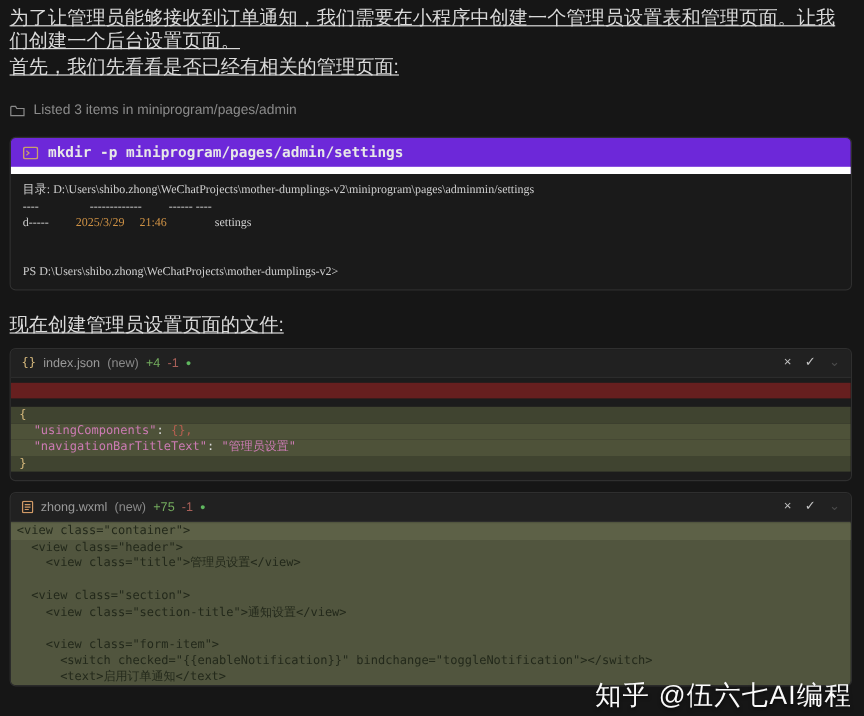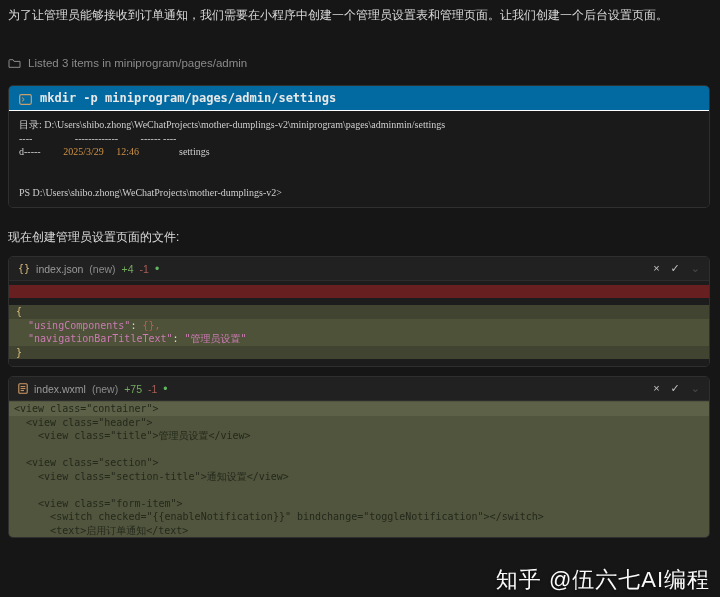--- a/index.html
+++ b/index.html
@@ -5,42 +5,42 @@
   html,body{margin:0;padding:0;}
   body{
     width:720px;height:597px;overflow:hidden;position:relative;
     background:#161616;
     font-family:"Liberation Sans",sans-serif;
     -webkit-font-smoothing:antialiased;
   }
   .page{padding:6px 10px 0 8px;}
 
   
-  .msg{font-size:12px;color:#dadada;line-height:19px;margin:0 0 3px 0;}
+  .msg{font-size:16px;color:#dadada;line-height:19px;margin:0 0 3px 0;text-decoration:underline;}
   .msg.gap-b{margin-bottom:13px;}
 
   
-  .tool-note{display:flex;align-items:center;gap:7px;color:#8b8b8b;font-size:11.5px;margin:32px 0 16px 0;}
+  .tool-note{display:flex;align-items:center;gap:7px;color:#8b8b8b;font-size:11.5px;margin:20px 0 16px 0;}
   .tool-note svg{flex:0 0 auto;display:block;}
 
   
   .card{border:1px solid #2f2f2f;border-radius:5px;overflow:hidden;margin:0 0 0 0;background:#1b1b1b;}
   .card-header{display:flex;align-items:center;gap:6px;background:#212121;border-bottom:1px solid #2c2c2c;padding:4px 9px;height:15px;}
   .fname{color:#9a9a9a;font-size:10.5px;text-align:center;}
   .fbadge{color:#8a8a8a;font-size:10.5px;}
   .plus{color:#74ac5e;font-size:10.5px;}
   .minus{color:#a85f58;font-size:10.5px;}
   .dirty-dot{color:#5fb85f;font-size:12px;line-height:8px;}
   .hdr-actions{margin-left:auto;display:flex;align-items:center;gap:11px;}
   .hdr-btn{color:#c3c3c3;font-size:11px;cursor:pointer;line-height:1;}
   .hdr-btn.dim{opacity:.25;}
 
   
   .terminal{margin:4px 0 0 0;}
-  .term-header{display:flex;align-items:flex-end;gap:8px;background:#0369a1;border-bottom:1px solid #ffffff;padding:5px 10px;}
+  .term-header{display:flex;align-items:center;gap:8px;background:#6d28d9;border-bottom:6px solid #ffffff;padding:5px 10px;}
   .term-cmd{font-family:"DejaVu Sans Mono",monospace;font-size:12px;font-weight:bold;color:#e8e8e8;}
   .term-output{background:#1a1a1a;padding:7px 10px 8px 10px;font-family:Liberation Serif, serif;font-size:10px;line-height:13.5px;color:#cfcfcf;}
   .term-line{white-space:pre;min-height:13.5px;}
   .orange{color:#cf9245;}
 
   
   .json-code{background:#1c1c1c;padding:4px 0 7px 0;font-family:"DejaVu Sans Mono",monospace;font-size:10px;line-height:13.5px;}
   .code-line{white-space:pre;min-height:13.5px;padding-left:7px;}
   .line-del{background:#671f1f;height:13px;margin-bottom:7px;}
   .line-add{background:#4e5239;}
@@ -65,41 +65,42 @@
     text-shadow:0 1px 3px rgba(0,0,0,.55);
     white-space:nowrap;
   }
 </style>
 </head>
 <body>
 
 <div class="page">
 
   <p class="msg">为了让管理员能够接收到订单通知，我们需要在小程序中创建一个管理员设置表和管理页面。让我们创建一个后台设置页面。</p>
+  <p class="msg gap-b">首先，我们先看看是否已经有相关的管理页面:</p>
 
   <div class="tool-note">
     <svg width="13" height="11" viewBox="0 0 13 11" fill="none">
       <path d="M1 2.2 L1 9.3 L12 9.3 L12 3.4 L6 3.4 L5 1.7 L1.6 1.7 Z" stroke="#8b8b8b" stroke-width="1" fill="none"></path>
     </svg>
     <span>Listed 3 items in miniprogram/pages/admin</span>
   </div>
 
 
   <div class="card terminal">
     <div class="term-header">
       <svg width="13" height="11" viewBox="0 0 13 11">
         <rect x="0.7" y="0.7" width="11.6" height="9.6" rx="1.5" fill="none" stroke="#c9a06c" stroke-width="1.2"></rect>
         <path d="M3 7.4 L5.2 5.5 L3 3.6" stroke="#c9a06c" stroke-width="1" fill="none"></path>
       </svg>
       <span class="term-cmd">mkdir -p miniprogram/pages/admin/settings</span>
     </div>
     <div class="term-output">
       <div class="term-line">目录: D:\Users\shibo.zhong\WeChatProjects\mother-dumplings-v2\miniprogram\pages\adminmin/settings</div>
       <div class="term-line">----                 -------------         ------ ----</div>
-      <div class="term-line"><span>d-----         </span><span class="orange">2025/3/29</span><span>     </span><span class="orange">12:46</span><span>                </span><span>settings</span></div>
+      <div class="term-line"><span>d-----         </span><span class="orange">2025/3/29</span><span>     </span><span class="orange">21:46</span><span>                </span><span>settings</span></div>
       <div class="term-line"></div>
       <div class="term-line"></div>
       <div class="term-line">PS D:\Users\shibo.zhong\WeChatProjects\mother-dumplings-v2&gt;</div>
     </div>
   </div>
 
   <p class="msg p4-gap">现在创建管理员设置页面的文件:</p>
 
   <div class="card">
     <div class="card-header">
@@ -127,21 +128,21 @@
   <div class="card-gap"></div>
 
   <div class="card">
     <div class="card-header">
       <svg width="10" height="11" viewBox="0 0 10 11">
         <rect x="0.8" y="0.8" width="8.4" height="9.4" rx="1" fill="none" stroke="#d19a66" stroke-width="1.1"></rect>
         <line x1="2.6" y1="3.6" x2="7.4" y2="3.6" stroke="#d19a66" stroke-width="1"></line>
         <line x1="2.6" y1="5.6" x2="7.4" y2="5.6" stroke="#d19a66" stroke-width="1"></line>
         <line x1="2.6" y1="7.6" x2="6" y2="7.6" stroke="#d19a66" stroke-width="1"></line>
       </svg>
-      <span class="fname">index.wxml</span>
+      <span class="fname">zhong.wxml</span>
       <span class="fbadge">(new)</span>
       <span class="plus">+75</span>
       <span class="minus">-1</span>
       <span class="dirty-dot">•</span>
       <span class="hdr-actions">
         <span class="hdr-btn">×</span>
         <span class="hdr-btn">✓</span>
         <span class="hdr-btn dim">⌄</span>
       </span>
     </div>

